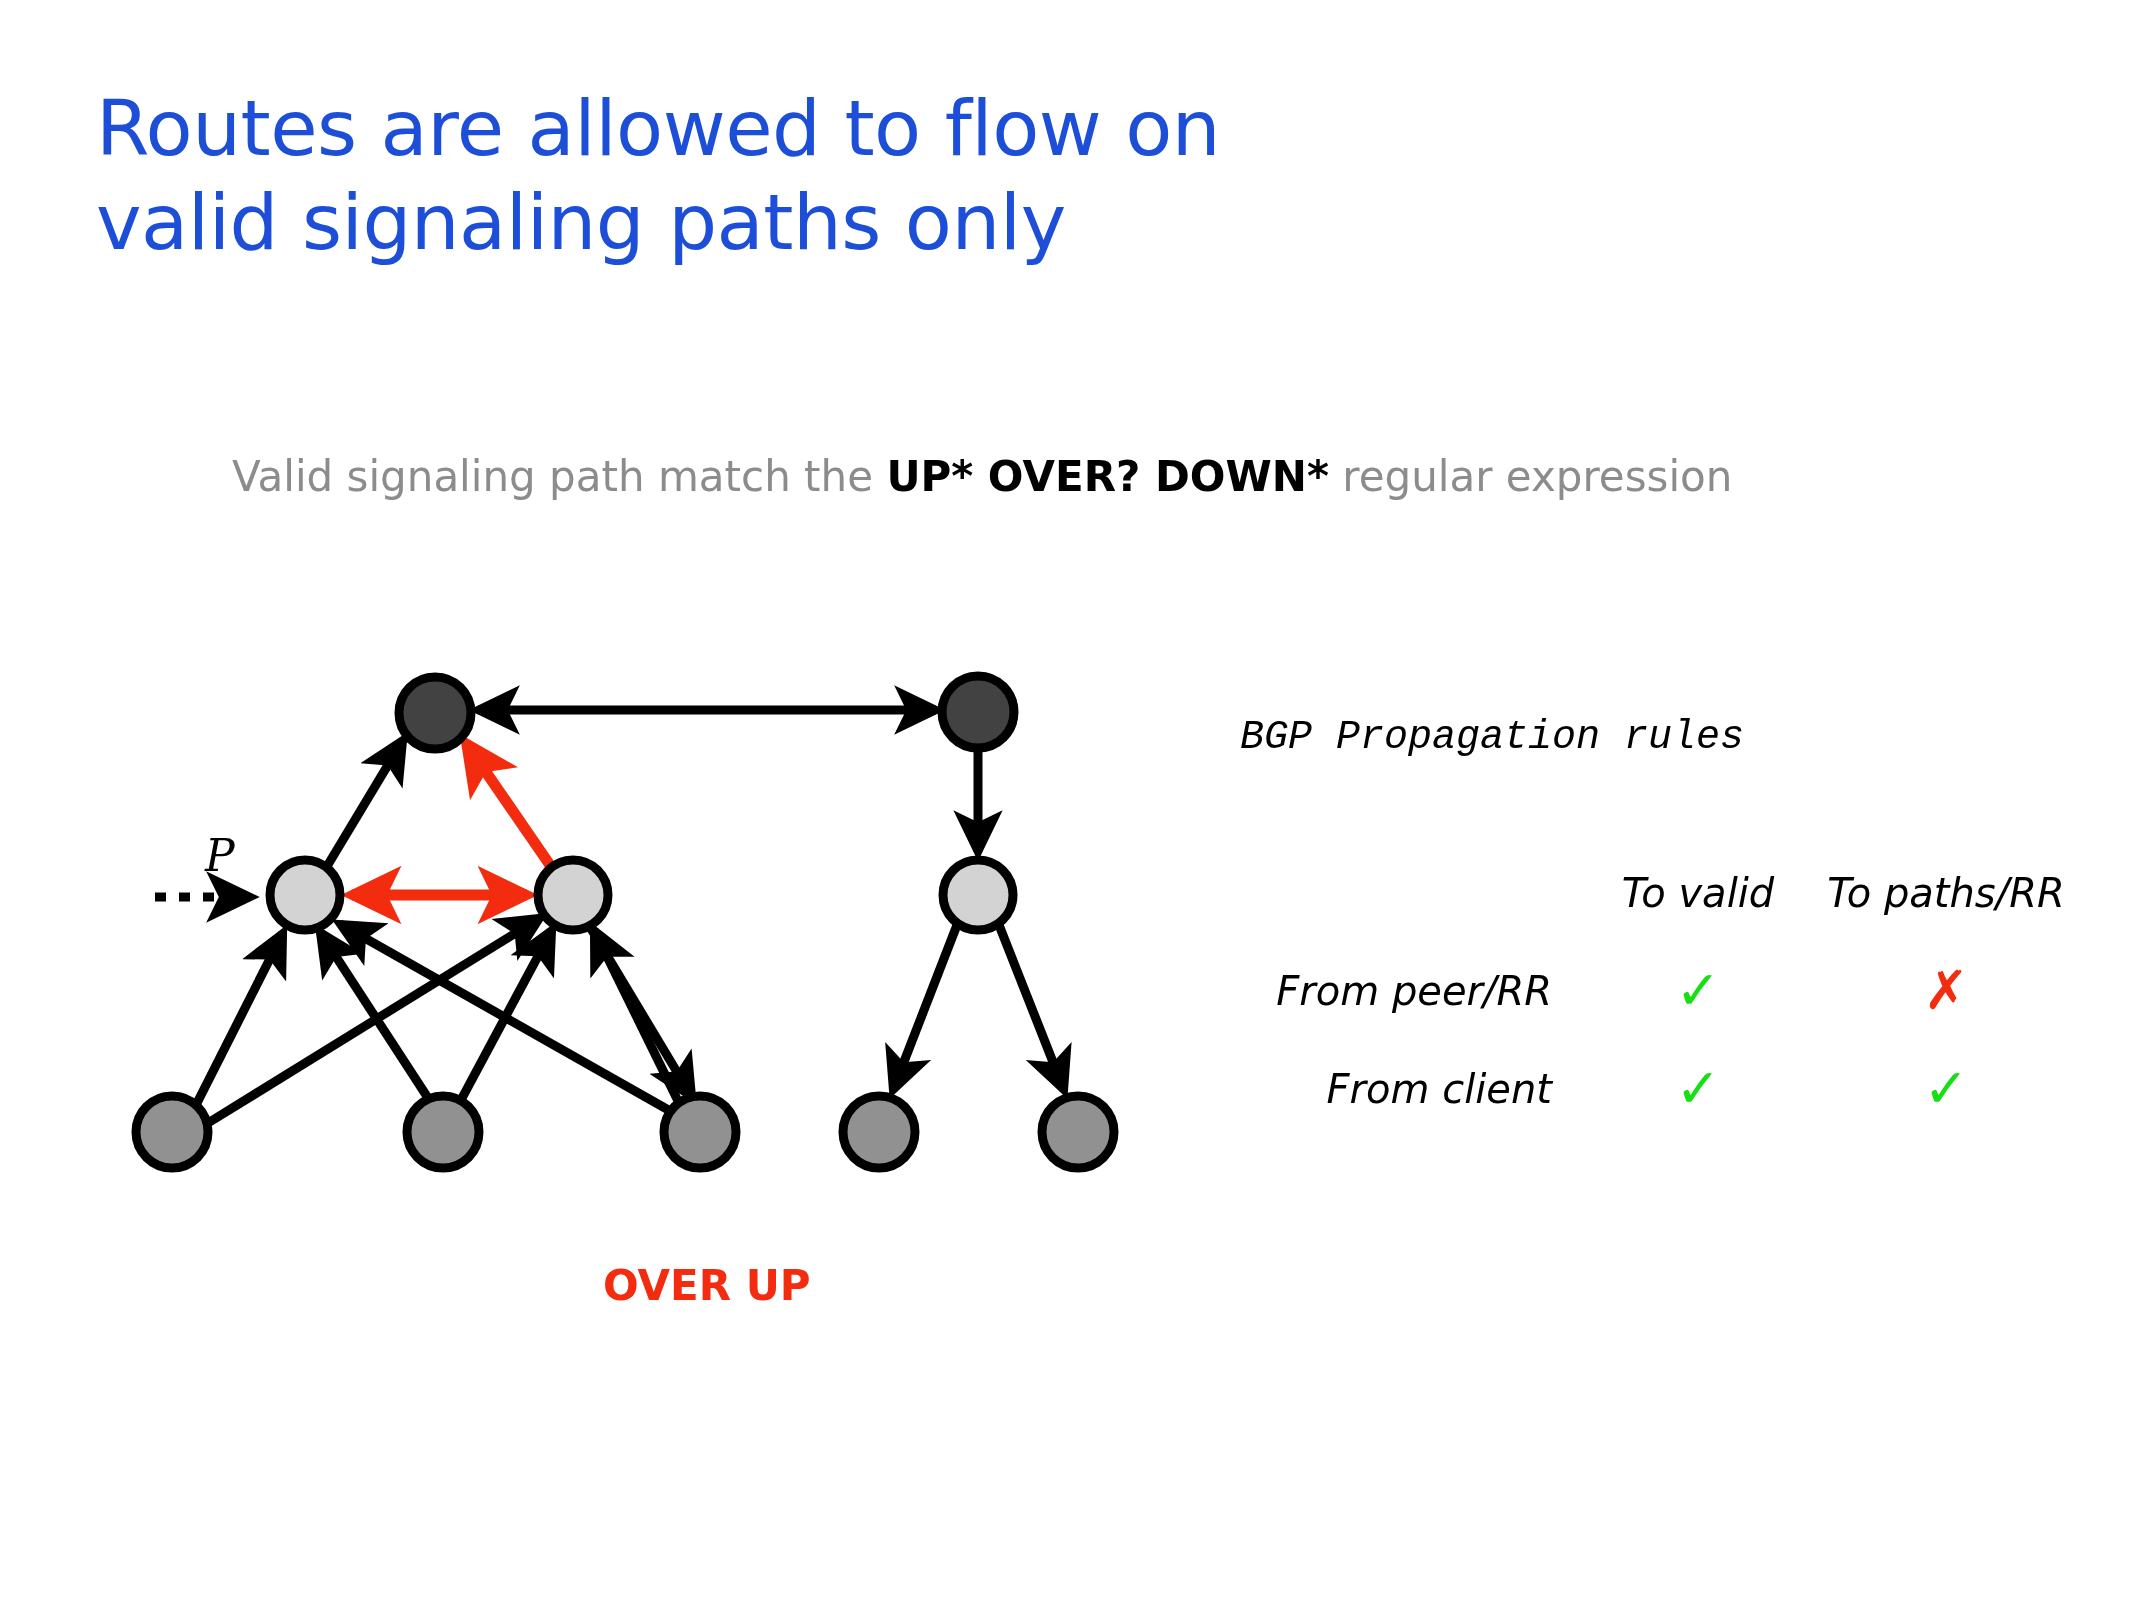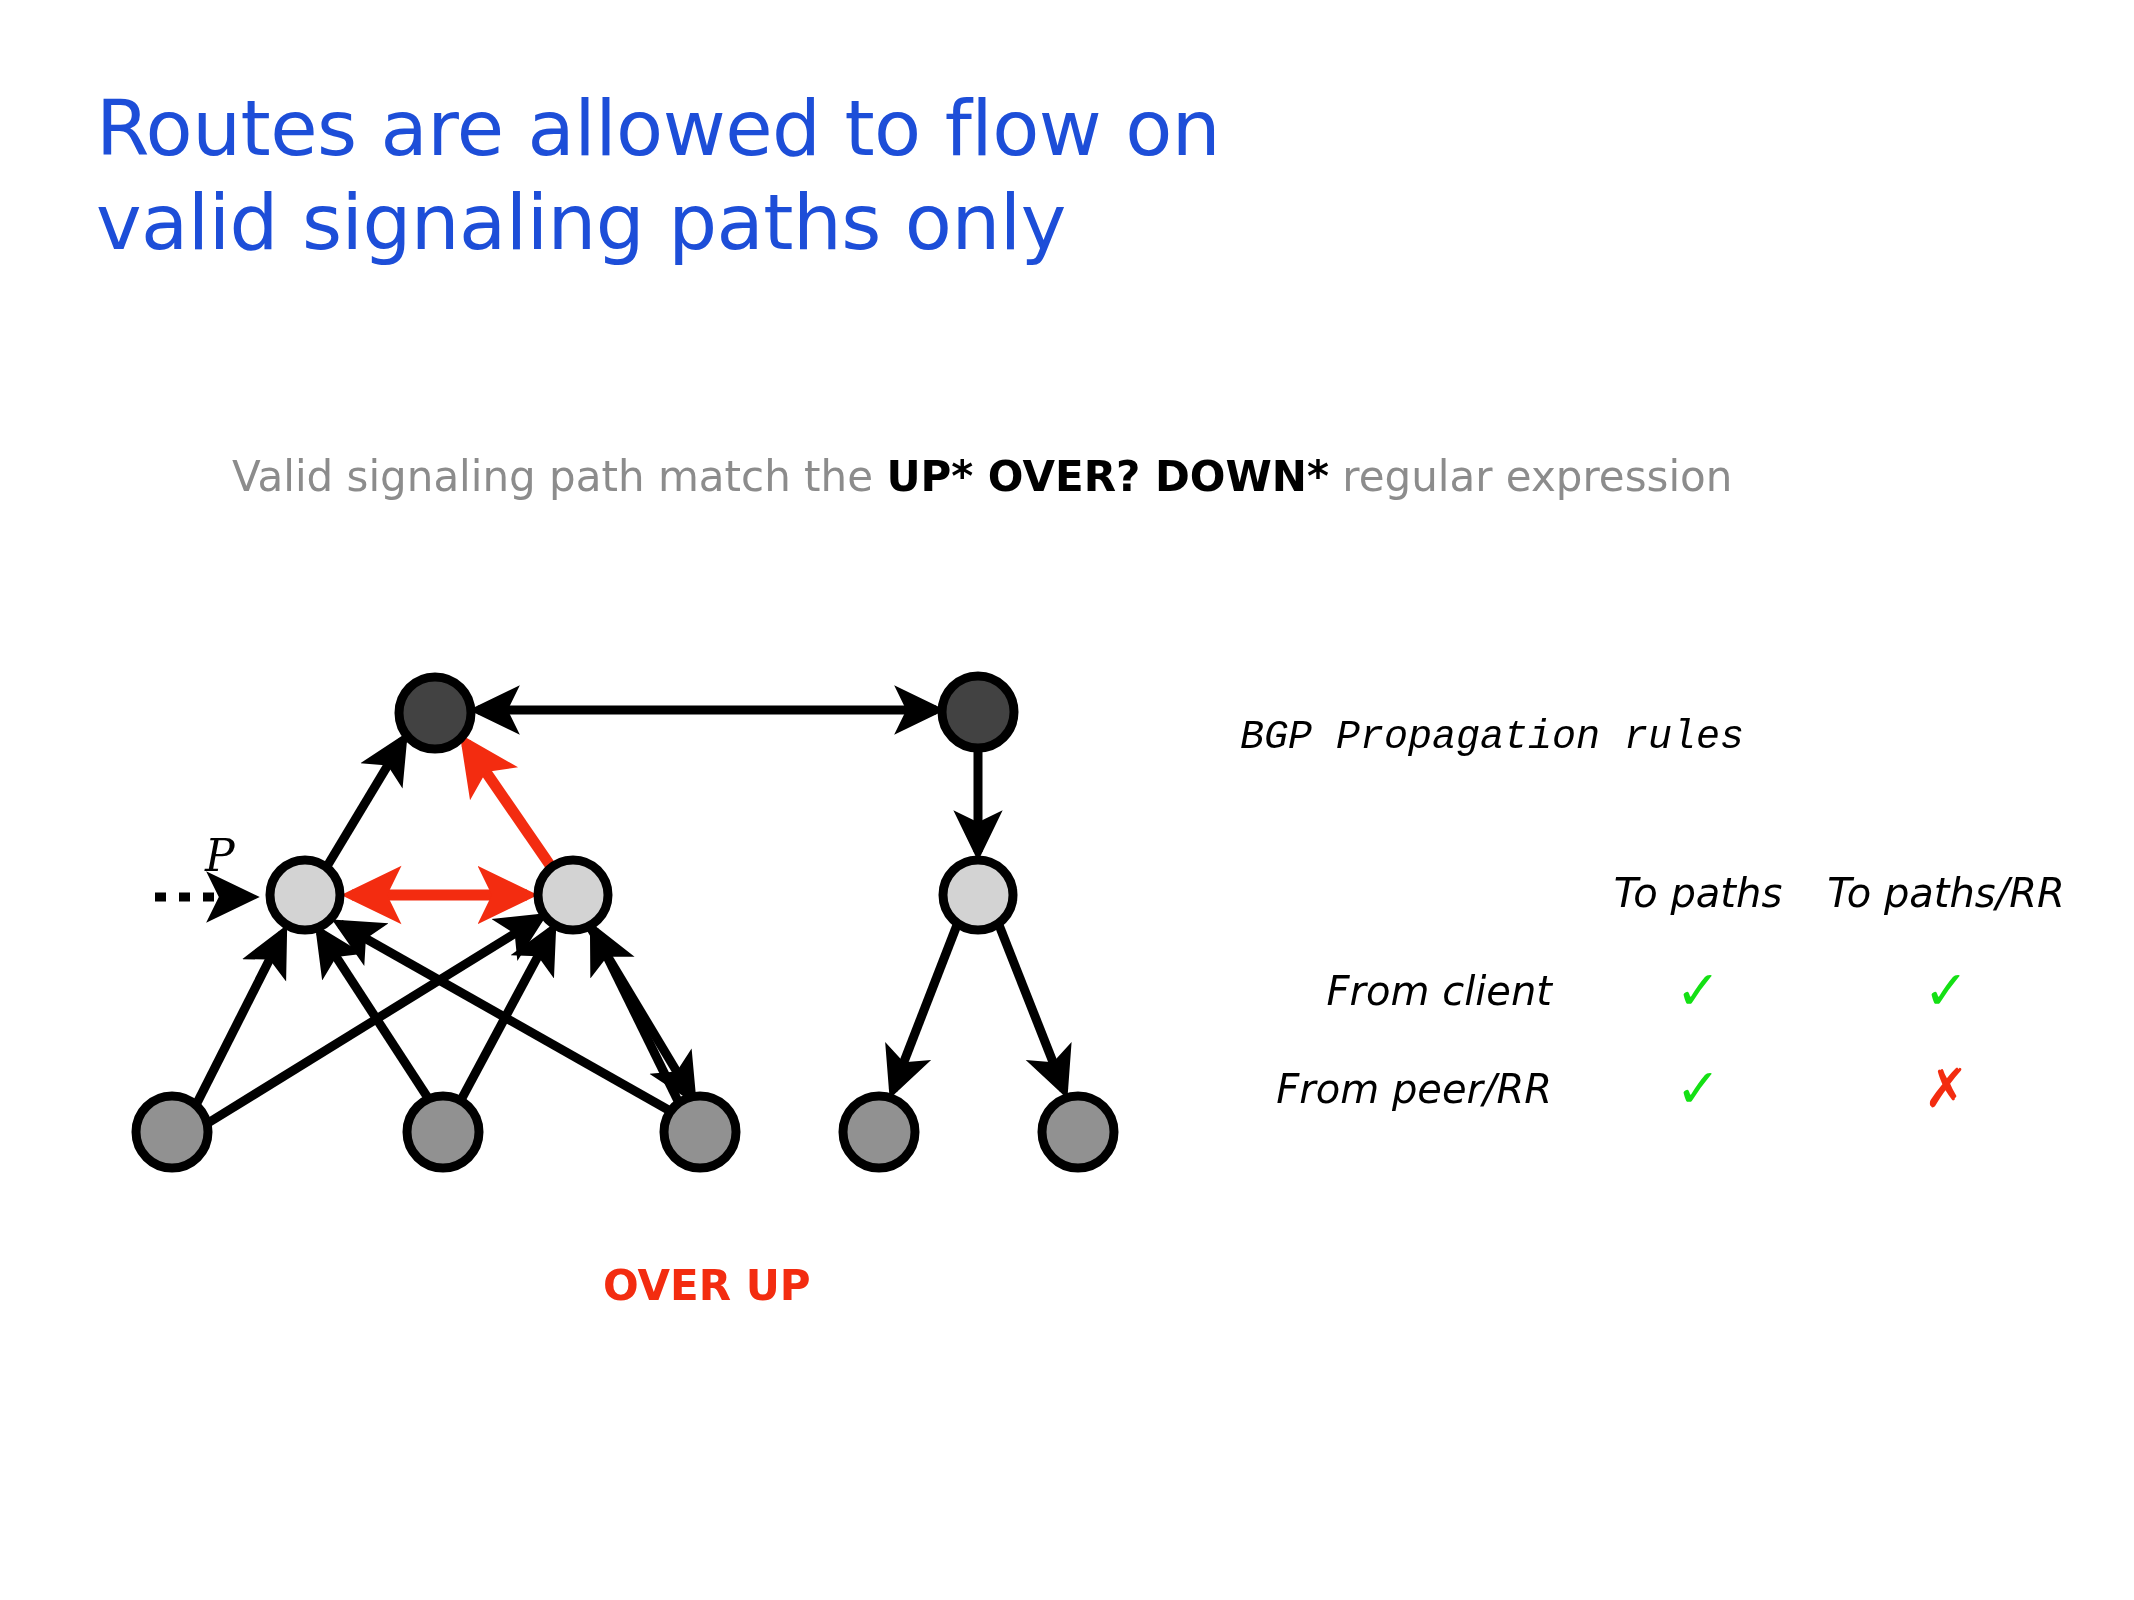--- a/index.html
+++ b/index.html
@@ -205,40 +205,40 @@
 
   <div id="over-up">OVER UP</div>
 
   <div id="rules">
     <div id="rules-title">BGP Propagation rules</div>
 
     <table id="rules-table">
       <thead>
         <tr>
           <th class="corner"></th>
-          <th class="colhead">To paths</th>
+          <th class="colhead">To valid</th>
           <th class="colhead">To paths/RR</th>
         </tr>
       </thead>
       <tbody>
         <tr>
-          <td class="rowhead">From client</td>
+          <td class="rowhead">From peer/RR</td>
           <td>
             <span class="mark yes">✓</span>
           </td>
           <td>
-            <span class="mark yes">✓</span>
+            <span class="mark no">✗</span>
           </td>
         </tr>
         <tr>
-          <td class="rowhead">From peer/RR</td>
+          <td class="rowhead">From client</td>
           <td>
             <span class="mark yes">✓</span>
           </td>
           <td>
-            <span class="mark no">✗</span>
+            <span class="mark yes">✓</span>
           </td>
         </tr>
       </tbody>
     </table>
   </div>
 
 </div>
 
 </body></html>

